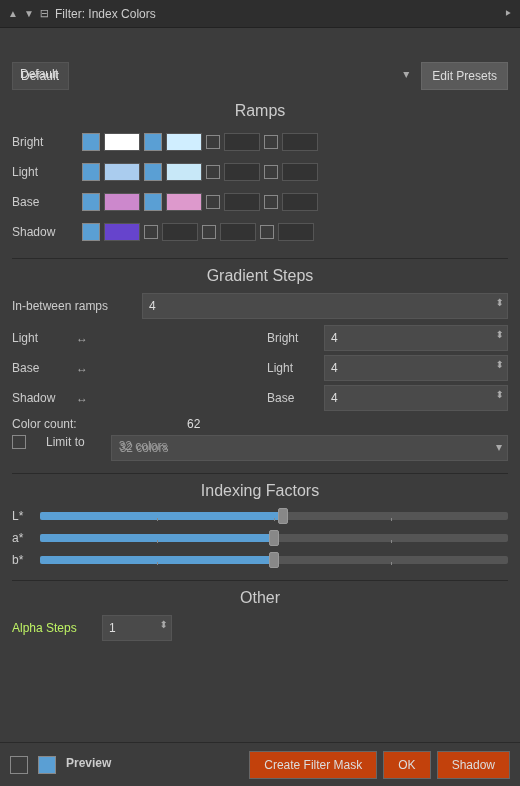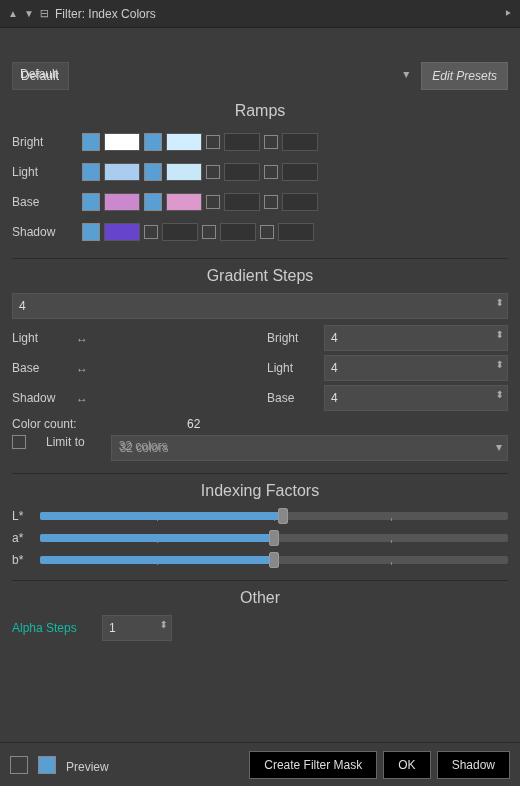--- a/index.html
+++ b/index.html
@@ -65,21 +65,20 @@
     }
     .btn {
       background: #5a5a5a;
       border: 1px solid #666;
       color: #ddd;
       padding: 4px 10px;
       height: 28px;
       cursor: pointer;
       font-size: 12px;
       white-space: nowrap;
-      font-style: italic;
     }
     .section-label {
       text-align: center;
       color: #ccc;
       margin-bottom: 8px;
       font-size: 16px;
     }
     .ramps-section { margin-bottom: 12px; }
     .ramp-row {
       display: flex;
@@ -230,21 +229,21 @@
     }
     .other-section { margin-bottom: 12px; }
     .alpha-row {
       display: flex;
       align-items: center;
       gap: 10px;
       margin-bottom: 10px;
     }
     .alpha-label {
       width: 80px;
-      color: #14b8a6;
+      color: #bef264;
       font-size: 12px;
     }
     .alpha-spinbox-wrap {
       position: relative;
       width: 70px;
     }
     .alpha-spinbox {
       background: #4a4a4a;
       border: 1px solid #555;
       color: #ddd;
@@ -270,22 +269,23 @@
       height: 44px;
       background: #3c3c3c;
       border-top: 1px solid #2a2a2a;
       display: flex;
       align-items: center;
       padding: 0 10px;
       gap: 6px;
     }
     .footer-left {
       display: flex;
-      align-items: flex-end;
+      align-items: flex-start;
       gap: 10px;
+      font-weight: bold;
     }
     .footer-right {
       margin-left: auto;
       display: flex;
       align-items: center;
       gap: 6px;
     }
     .preview-check {
       width: 18px;
       height: 18px;
@@ -298,21 +298,21 @@
       height: 18px;
       background: #5a9fd4;
       border: 1px solid #888;
       cursor: pointer;
     }
     .preview-label {
       color: #ccc;
       font-size: 12px;
     }
     .btn-primary {
-      background: #000000;
+      background: #c2410c;
       border: 1px solid #666;
       color: #ddd;
       padding: 4px 14px;
       height: 28px;
       cursor: pointer;
       font-size: 12px;
     }
     .divider {
       height: 1px;
       background: #2a2a2a;
@@ -402,20 +402,21 @@
     </div>
   </div>
 
 
   <div class="divider"></div>
 
   <div class="gradient-section">
     <div class="section-label">Gradient Steps</div>
 
     <div class="gradient-row">
+      <span class="gradient-row-label">In-between ramps</span>
       <div class="spinbox-wrap">
         <input class="spinbox" type="number" value="4" style="">
       </div>
     </div>
 
     <div style="display:flex; margin-bottom:4px;">
       <div style="flex:1; display:flex; align-items:center; padding-right:6px;">
         <span style="width:60px; color:#ccc; font-size:12px;">Light</span>
         <span style="color:#aaa; font-size:12px; margin-left:4px;">↔</span>
       </div>

